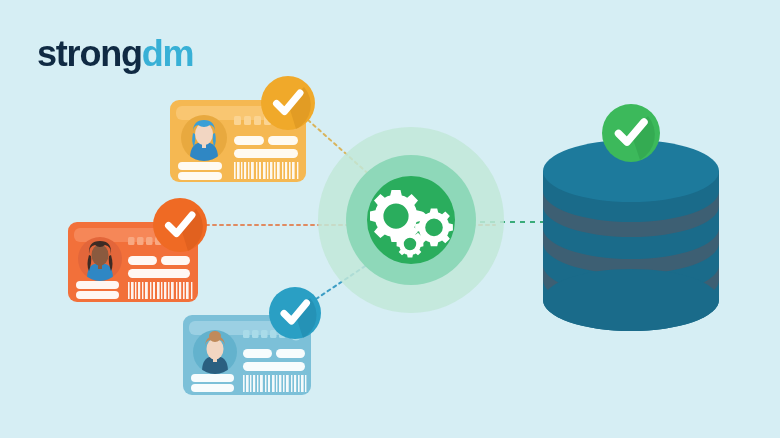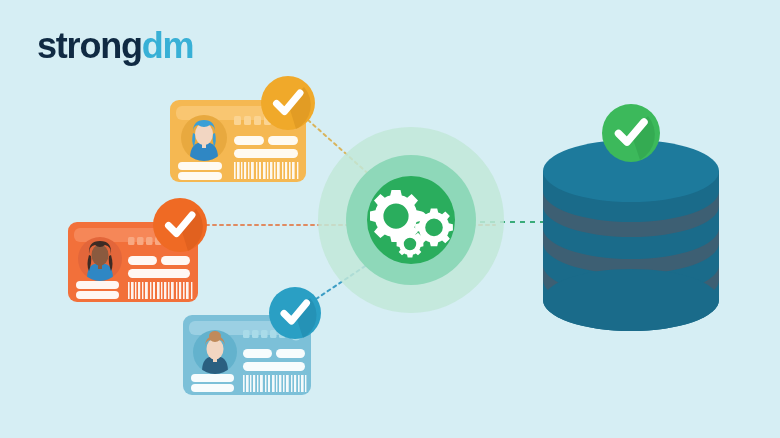--- a/index.html
+++ b/index.html
@@ -4,21 +4,21 @@
 <style>
   html,body{margin:0;padding:0;}
   body{
     width:780px;height:438px;
     background:#d6eef4;
     font-family:"Liberation Sans", sans-serif;
     overflow:hidden;
     position:relative;
   }
   #stage{position:absolute;inset:0;width:780px;height:438px;}
-  .logo-wrap{position:absolute;left:37px;top:28px;}
+  .logo-wrap{position:absolute;left:37px;top:36px;}
   .logo-text{font-size:36px;font-weight:700;letter-spacing:-1.2px;line-height:1;}
   .logo-strong{color:#102a43;}
   .logo-dm{color:#38b0d6;}
   svg{display:block;}
 </style>
 </head>
 <body style="background: rgb(214, 238, 244);">
 
 <div id="stage">
 

